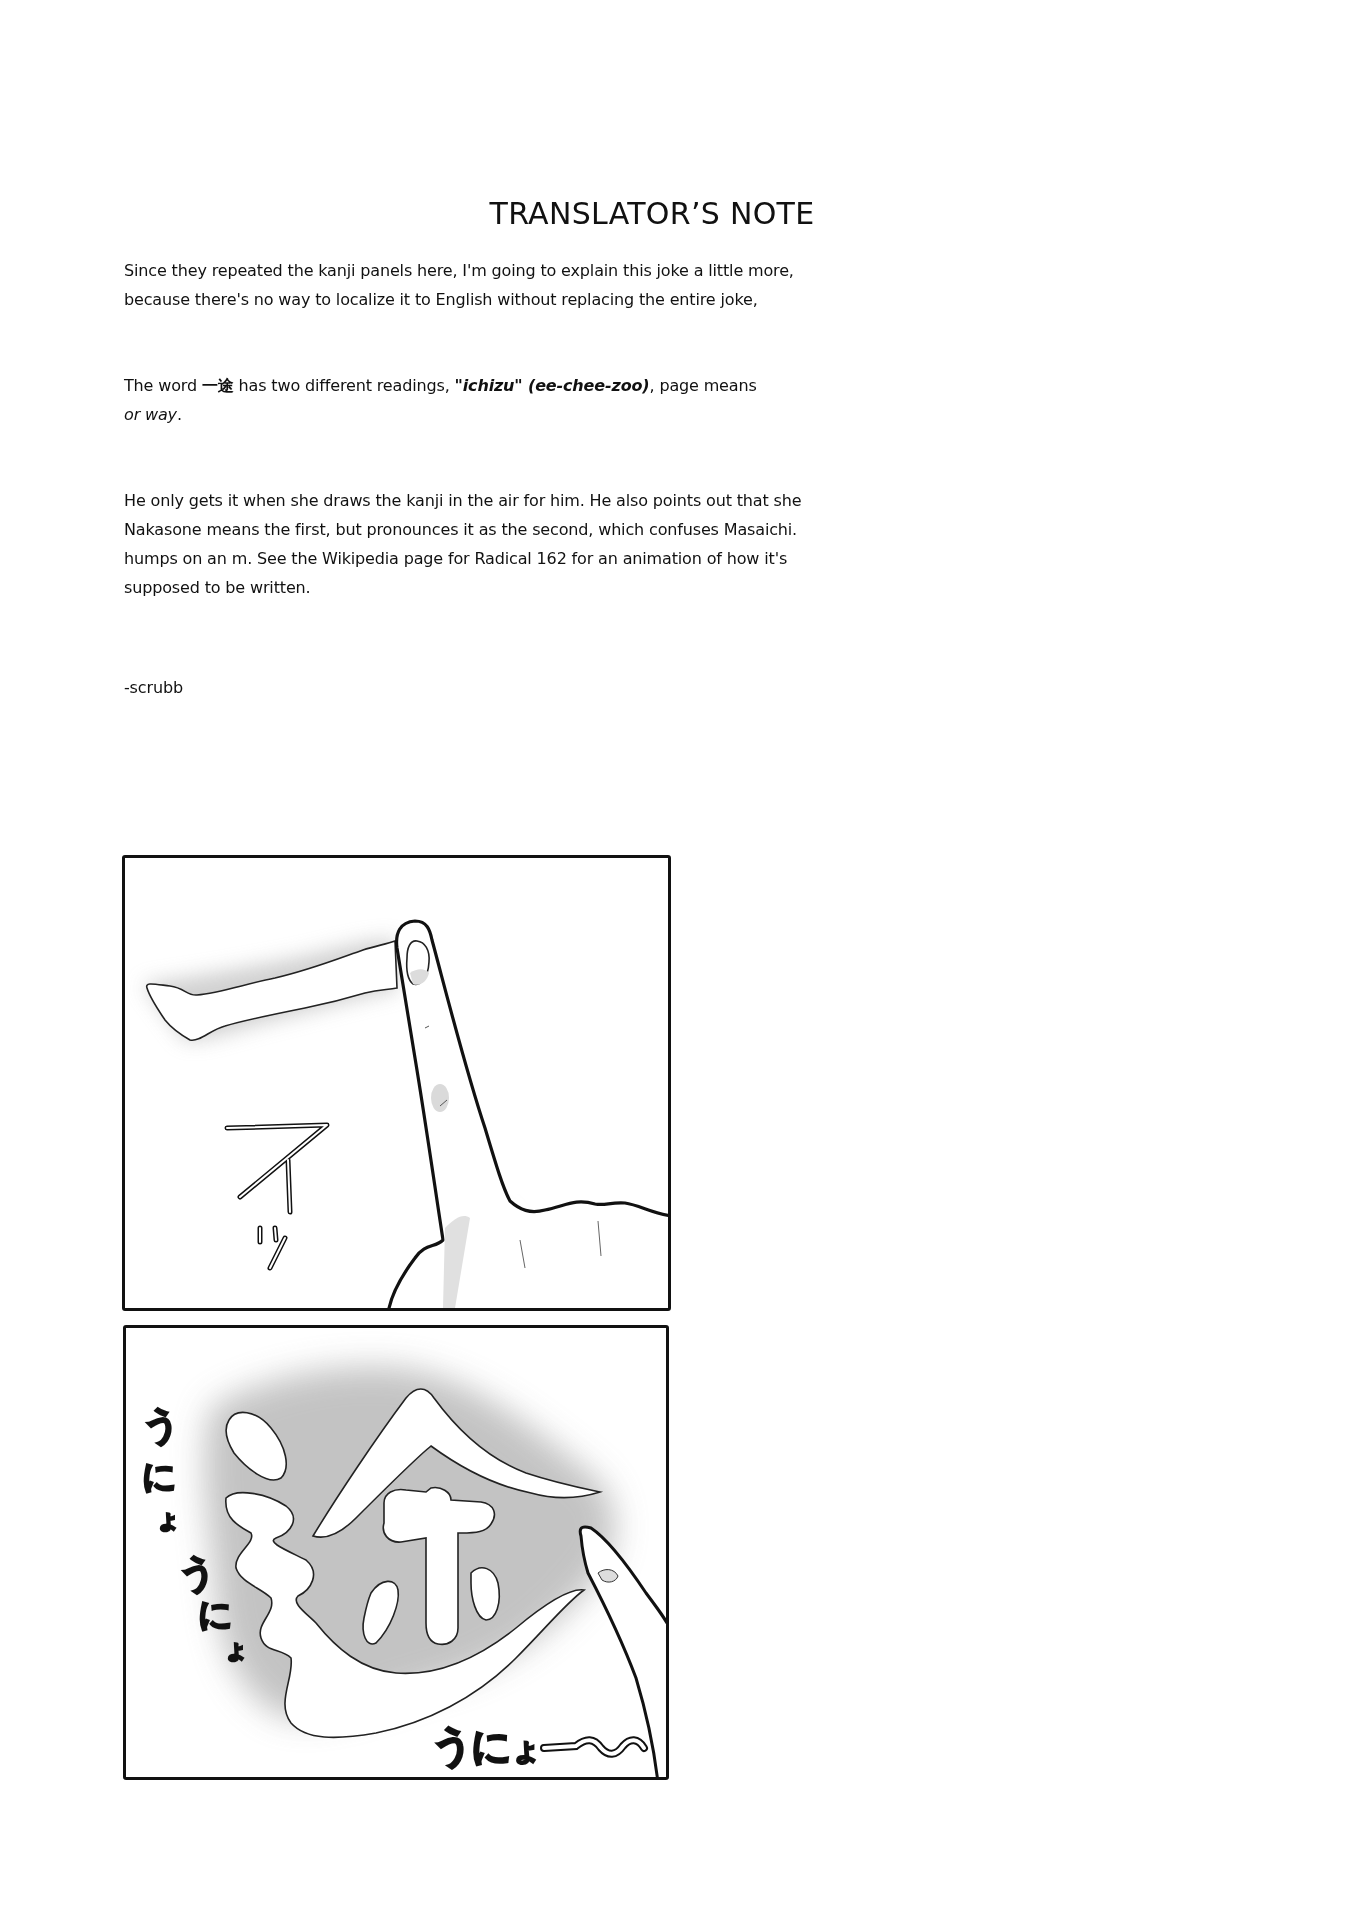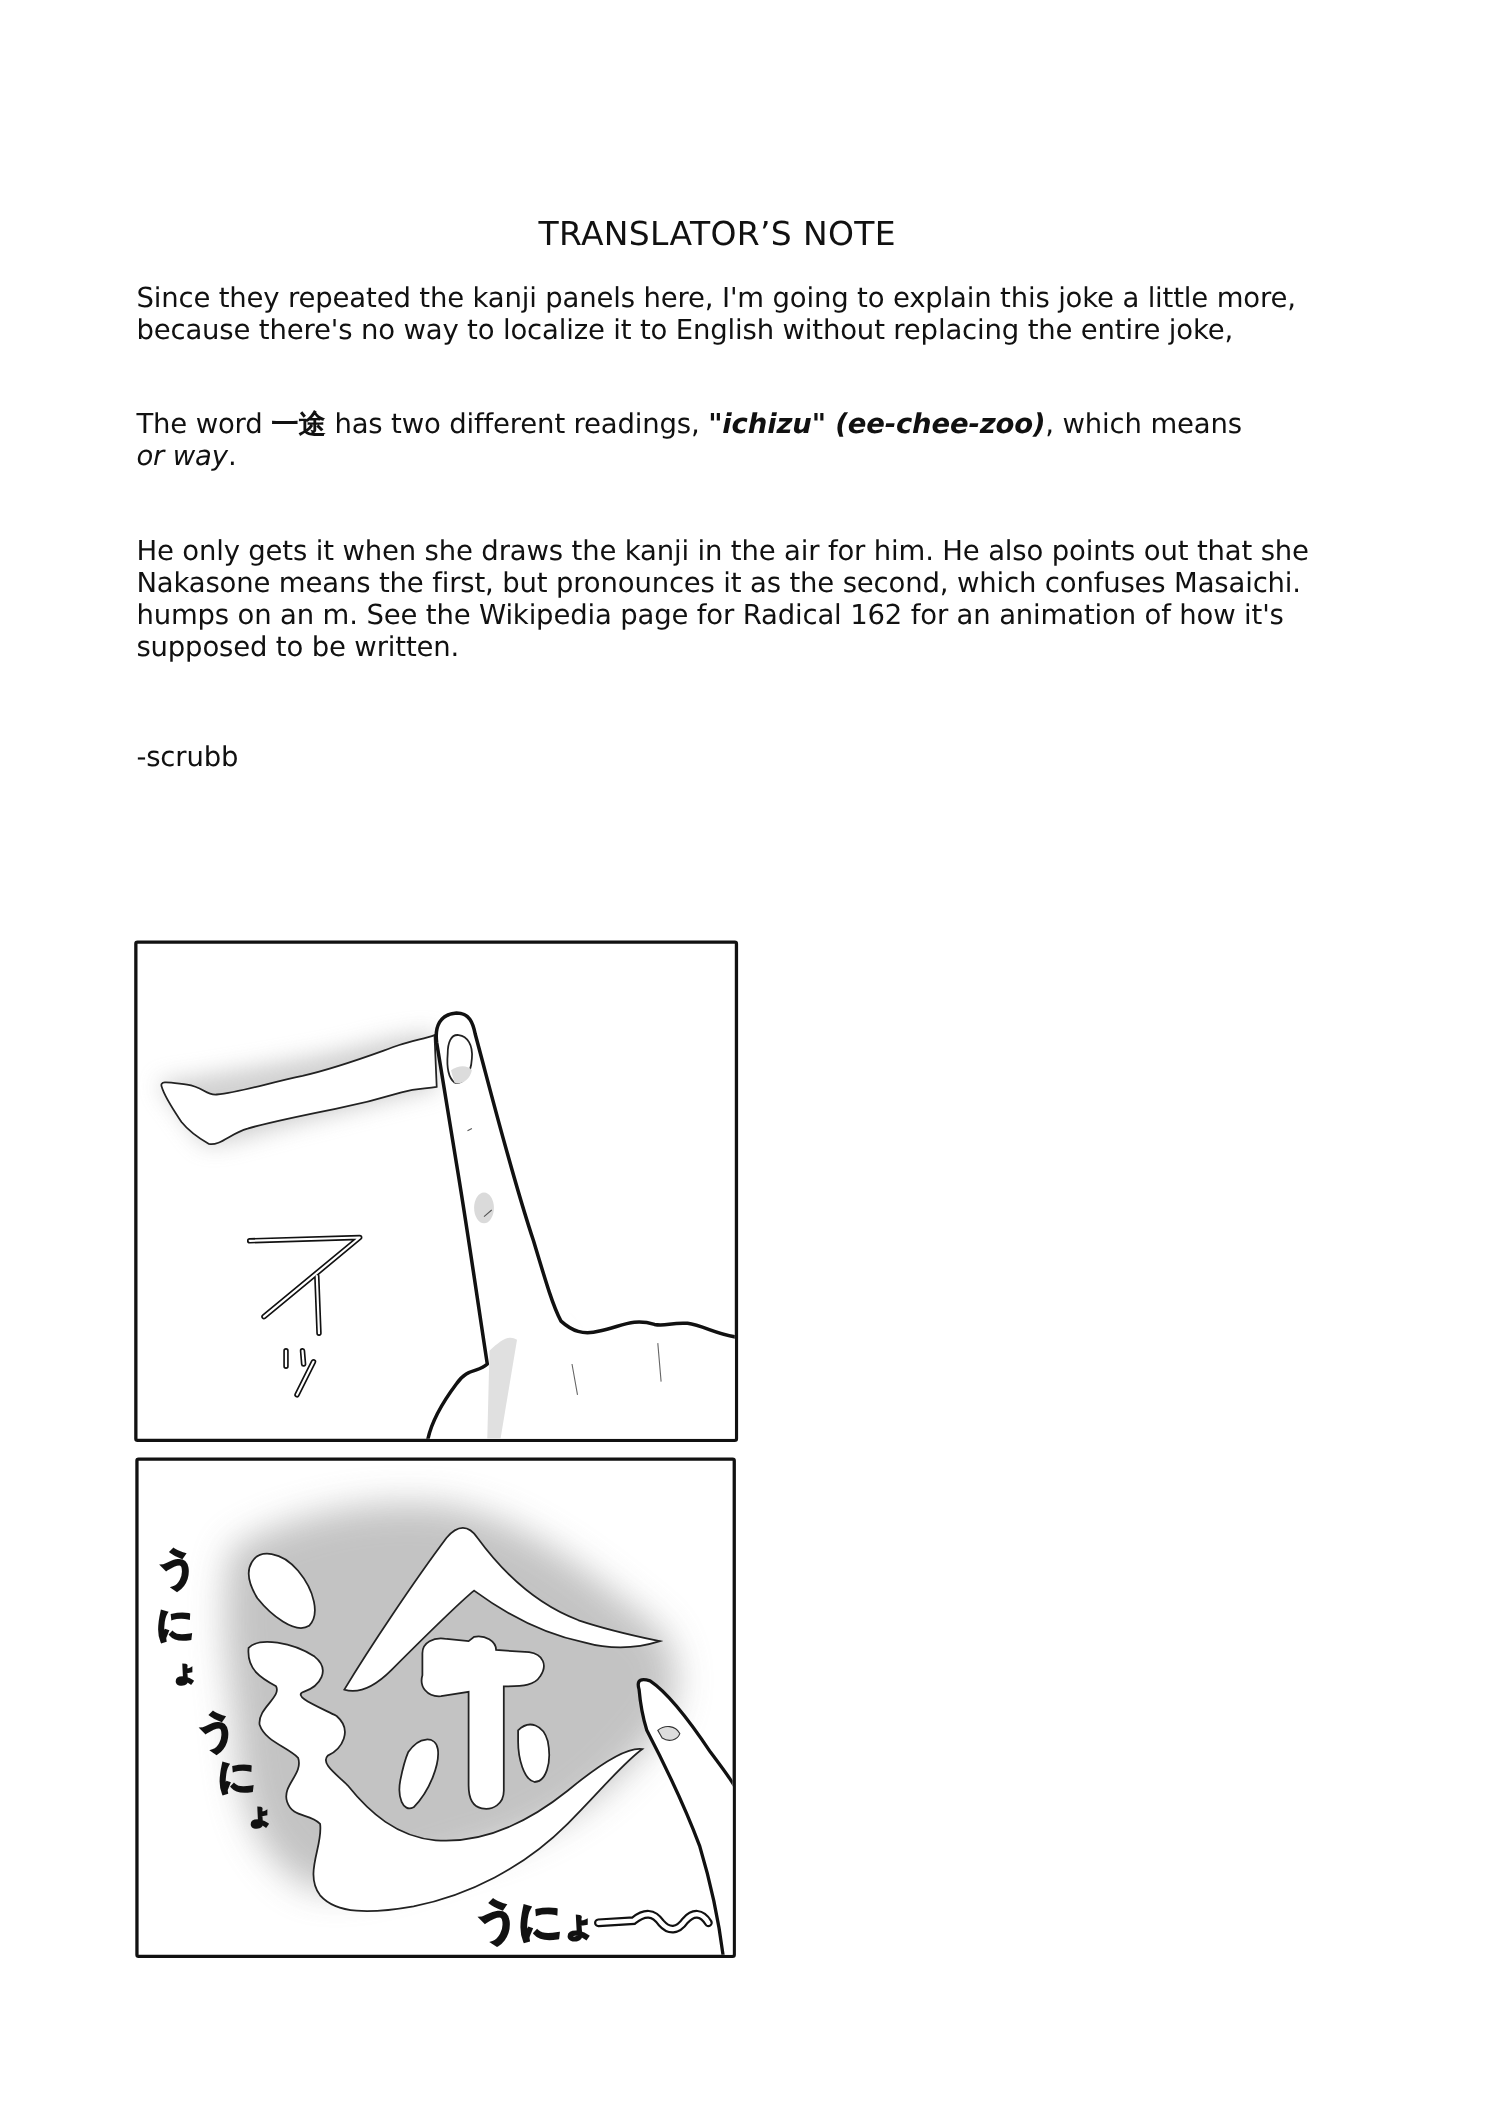--- a/index.html
+++ b/index.html
@@ -1,40 +1,40 @@
 <!DOCTYPE html>
 <html><head>
 <meta charset="utf-8">
 <style>
   html, body { margin: 0; padding: 0; background: #ffffff; }
   body { width: 1350px; height: 1920px; position: relative; overflow: hidden;
          font-family: "DejaVu Sans", "Liberation Sans", sans-serif; color: #111111; }
   .title { position: absolute; left: 0; width: 1304px; top: 199px; text-align: center;
            font-size: 30px; letter-spacing: 0.3px; line-height: 29px; }
-  .para { position: absolute; left: 124px; width: 1120px; font-size: 25px; line-height: 29px;
+  .para { position: absolute; left: 124px; width: 1120px; font-size: 16px; line-height: 29px;
           white-space: nowrap; letter-spacing: -0.15px; }
   .line { display: block; height: 29px; }
   .i { font-style: italic; }
   .bi { font-weight: bold; font-style: italic; }
   .kanji { font-weight: bold; }
   .panel { position: absolute; box-sizing: border-box; border: 3px solid #111; border-radius: 3px; background: #fff; overflow: hidden; }
   .panel svg { position: absolute; left: 0; top: 0; }
 </style>
 </head>
 <body>
 
 <div class="title">TRANSLATOR’S NOTE</div>
 
 <div class="para" style="top:256px;">
   <span class="line">Since they repeated the kanji panels here, I'm going to explain this joke a little more,</span>
   <span class="line">because there's no way to localize it to English without replacing the entire joke,</span>
 </div>
 
 <div class="para" style="top:371px;">
-  <span class="line"><span>The word </span><span class="kanji">一途</span><span> has two different readings, </span><span class="bi">"ichizu" (ee-chee-zoo)</span><span>, which means</span></span>
+  <span class="line"><span>The word </span><span class="kanji">一途</span><span> has two different readings, </span><span class="bi">"ichizu" (ee-chee-zoo)</span><span>, page means</span></span>
   <span class="line"><span class="i">or way</span><span>.</span></span>
 </div>
 
 <div class="para" style="top:486px;">
   <span class="line">He only gets it when she draws the kanji in the air for him. He also points out that she</span>
   <span class="line">Nakasone means the first, but pronounces it as the second, which confuses Masaichi.</span>
   <span class="line">humps on an m. See the Wikipedia page for Radical 162 for an animation of how it's</span>
   <span class="line">supposed to be written.</span>
 </div>
 

